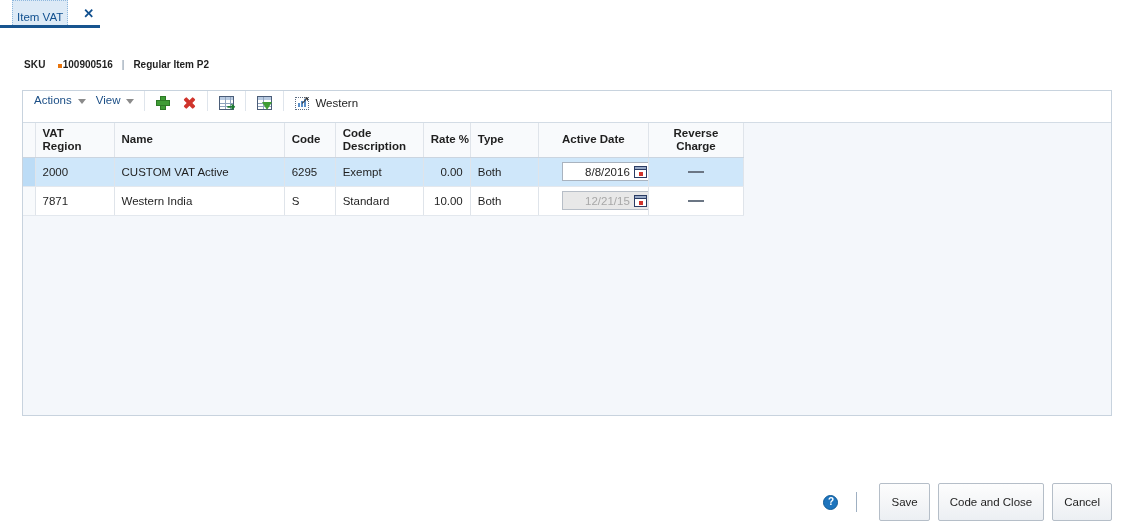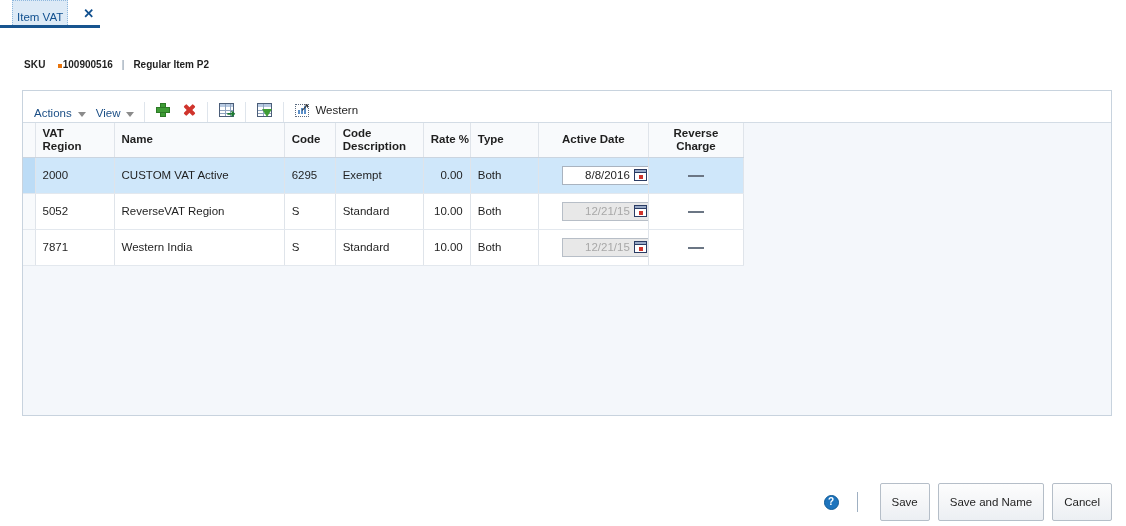--- a/index.html
+++ b/index.html
@@ -76,21 +76,21 @@
     width: 1090px; height: 326px;
     border: 1px solid #c8d3de;
     background: #f4f7fb;
   }
 
   
   .toolbar {
     height: 32px;
     background: #ffffff;
     border-bottom: 1px solid #d3dce5;
-    display: flex; align-items: flex-end;
+    display: flex; align-items: flex-start;
     padding-left: 6px;
   }
   .tb-menu {
     display: flex; align-items: center;
     font-size: 11.5px;
     color: #1c4f86;
     padding: 3px 5px;
     cursor: pointer;
     white-space: nowrap;
   }
@@ -212,21 +212,21 @@
     background: #f8fafc;
     border-bottom: 1px solid #cbd5e0;
     font-weight: bold;
     color: #1f1f1f;
     text-align: left;
     line-height: 13px;
   }
   table.grid th.num, table.grid td.num { text-align: right; }
   table.grid th.ctr, table.grid td.ctr { text-align: center; }
   table.grid td {
-    height: 36px;
+    height: 29px;
     color: #1f1f1f;
     background: #ffffff;
   }
   table.grid th.gutter, table.grid td.gutter {
     width: 12px; padding: 0;
     background: #f8fafc;
     border-right: 1px solid #dfe4ea;
   }
   tr.selected td { background: #cfe7fa; }
   tr.selected td.gutter { background: #bcdcf6; }
@@ -449,37 +449,20 @@
                 <span class="date-text">8/8/2016</span>
                 <span class="ico-cal">
                   <span class="top"></span>
                   <span class="dot"></span>
                 </span>
               </span></td>
             <td class="ctr"><span class="dash-cell"></span></td>
           </tr>
           <tr>
             <td class="gutter"></td>
-            <td>5052</td>
-            <td>ReverseVAT Region</td>
-            <td>S</td>
-            <td>Standard</td>
-            <td class="num">10.00</td>
-            <td>Both</td>
-            <td class="ctr"><span class="date-field">
-                <span class="date-text">12/21/15</span>
-                <span class="ico-cal">
-                  <span class="top"></span>
-                  <span class="dot"></span>
-                </span>
-              </span></td>
-            <td class="ctr"><span class="dash-cell"></span></td>
-          </tr>
-          <tr>
-            <td class="gutter"></td>
             <td>7871</td>
             <td>Western India</td>
             <td>S</td>
             <td>Standard</td>
             <td class="num">10.00</td>
             <td>Both</td>
             <td class="ctr"><span class="date-field">
                 <span class="date-text">12/21/15</span>
                 <span class="ico-cal">
                   <span class="top"></span>
@@ -491,15 +474,15 @@
         </tbody>
     </table>
   </div>
 </div>
 
 <div class="footer-topline"></div>
 <div class="footer">
   <div class="help-icon">?</div>
   <div class="footer-sep"></div>
   <button class="btn">Save</button>
-  <button class="btn">Save and Name</button>
+  <button class="btn">Code and Close</button>
   <button class="btn">Cancel</button>
 </div>
 
 </body></html>

